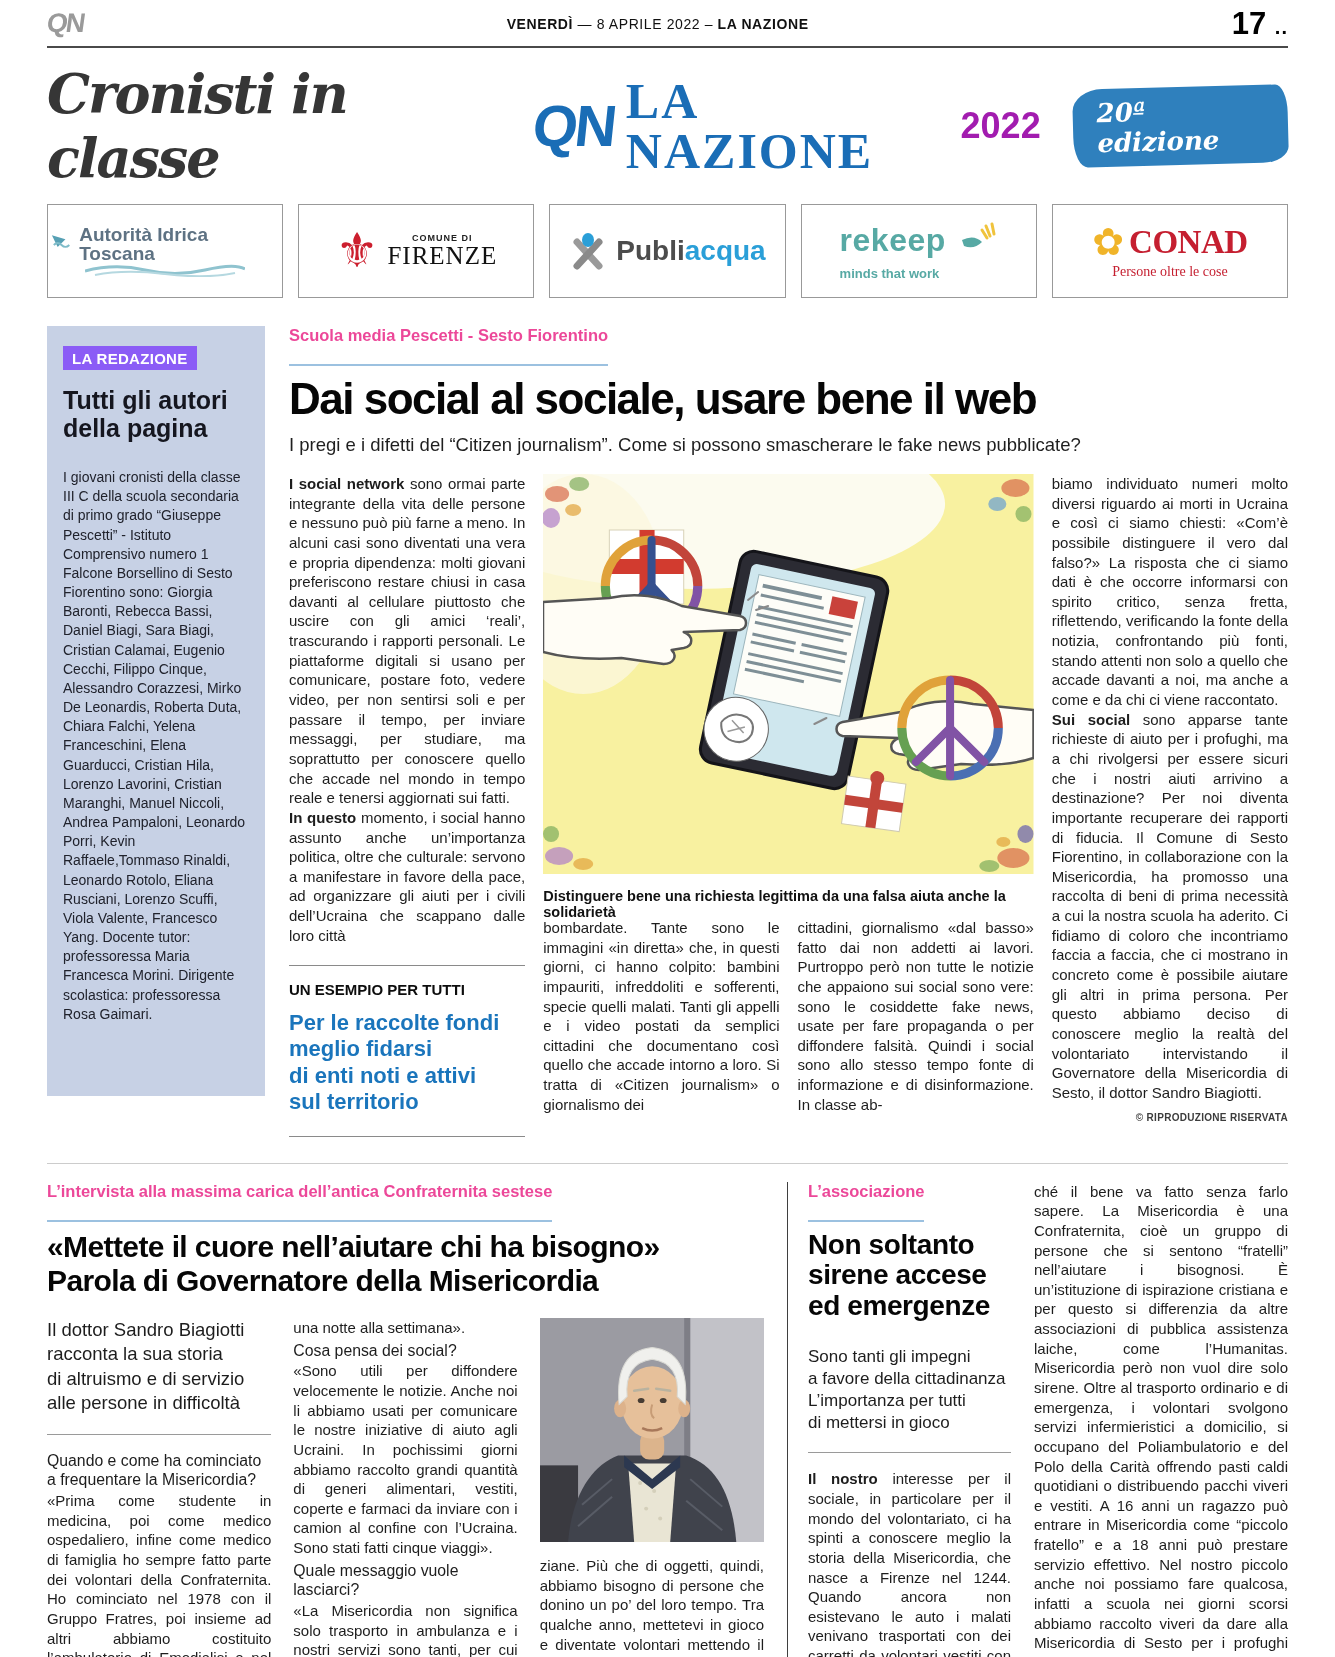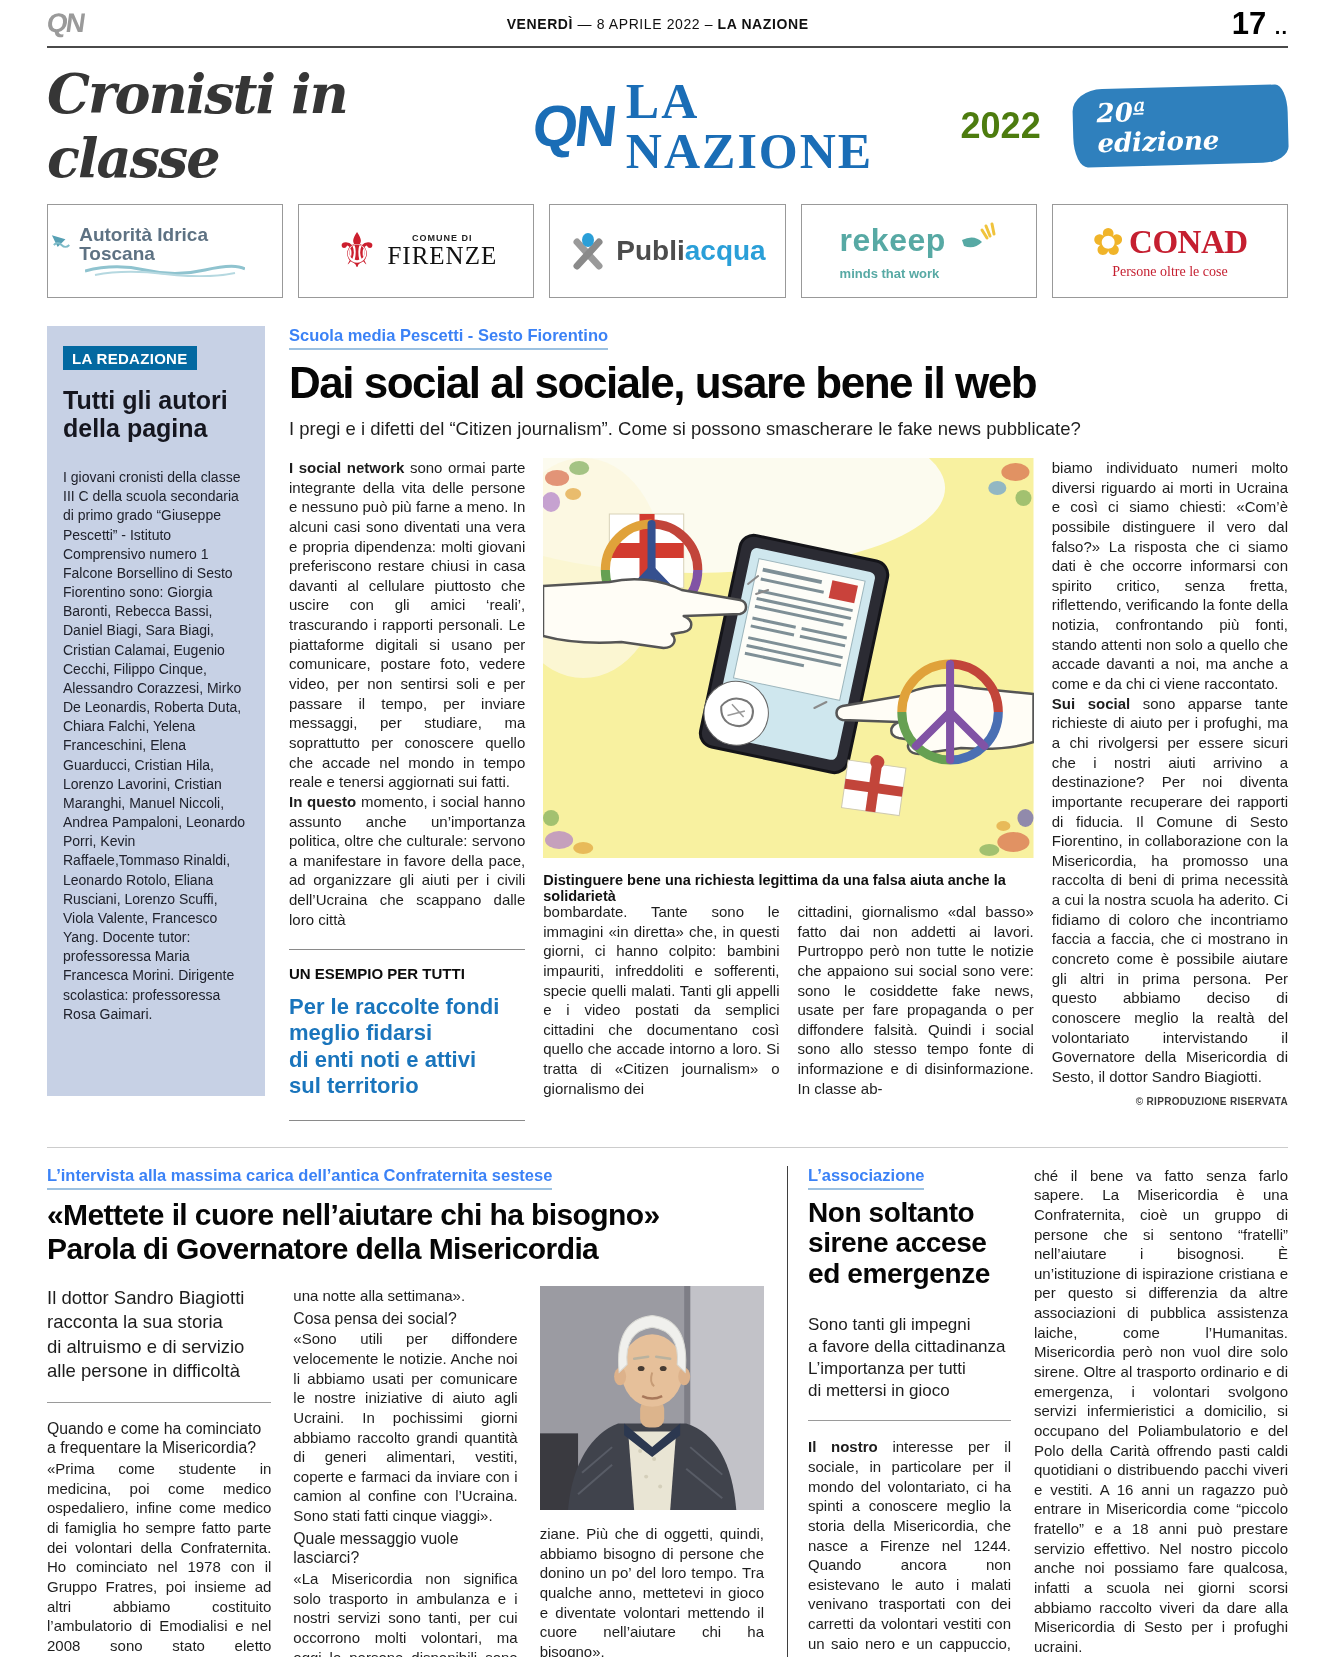--- a/index.html
+++ b/index.html
@@ -16,21 +16,21 @@
   .pagenum{font-size:31px;font-weight:800;color:#000;line-height:1}
   .pagenum .dots{font-size:20px;letter-spacing:1px;font-weight:800}
 
   
   .masthead{display:flex;align-items:center;gap:32px;padding:14px 0 12px}
   .script-title{font-family:"DejaVu Serif",serif;font-style:italic;font-weight:700;
                 font-size:54px;color:#363636;letter-spacing:-2px}
   .brand{display:flex;align-items:center;gap:12px}
   .qn-big{font-size:58px;font-weight:900;color:#1a6db6;letter-spacing:-3px;transform:skewX(-6deg);line-height:1}
   .nazione{font-family:"Liberation Serif",serif;font-weight:900;font-size:50px;color:#1a6db6;letter-spacing:2px;line-height:1}
-  .year{font-size:36px;font-weight:600;color:#4d7c0f}
+  .year{font-size:36px;font-weight:600;color:#a21caf}
   .edition-badge{background:#2f80bd;color:#fff;font-family:"DejaVu Serif",serif;font-style:italic;
                  font-weight:700;font-size:26px;padding:9px 24px;transform:rotate(-1.5deg);
                  border-radius:30px 12px 26px 14px/22px 28px 16px 30px}
 
   
   .sponsors{display:flex;gap:15px;margin:2px 0 28px}
   .sponsor{flex:1;height:94px;border:1px solid #999;background:#fff;
            display:flex;align-items:center;justify-content:center;gap:9px;box-sizing:border-box}
   .sp-col{display:flex;flex-direction:column;align-items:center;line-height:1}
   .aut-label{font-size:19px;font-weight:800;color:#5e7283}
@@ -41,27 +41,27 @@
   .pub-blue{font-size:28px;font-weight:800;color:#2a9fd8}
   .rk-name{font-size:32px;font-weight:600;color:#57a9a4;letter-spacing:.5px}
   .rk-tag{font-size:13px;font-weight:700;color:#57a9a4;margin-top:9px;align-self:flex-start}
   .cn-flower{font-size:38px;color:#f0b429;line-height:1}
   .cn-name{font-family:"Liberation Serif",serif;font-weight:900;font-size:33px;color:#c51f30;letter-spacing:-.5px}
   .cn-tag{font-family:"Liberation Serif",serif;font-size:14px;color:#c51f30;margin-top:4px}
 
   
   .main-grid{display:grid;grid-template-columns:218px 1fr;column-gap:24px}
   .redazione{background:#c7d1e5;padding:20px 16px;height:770px;box-sizing:border-box;align-self:start}
-  .red-badge{display:inline-block;background:#0369a1;color:#fff;font-weight:800;font-size:15px;
+  .red-badge{display:inline-block;background:#8b5cf6;color:#fff;font-weight:800;font-size:15px;
              padding:4px 9px 3px;letter-spacing:.3px}
   .red-title{font-size:25px;font-weight:800;line-height:1.12;margin:16px 0 26px;white-space:pre-line;color:#15161f}
   .red-body{font-size:14px;line-height:1.37;font-weight:500;color:#20222c}
 
-  .kicker{display:inline-block;color:#3b82f6;font-weight:700;font-size:16.5px;
-          border-bottom:2px solid #9cc1e0;padding-bottom:3px}
+  .kicker{display:inline-block;color:#ec4899;font-weight:700;font-size:16.5px;
+          border-bottom:2px solid #9cc1e0;padding-bottom:19px}
   .headline{font-size:44px;font-weight:800;letter-spacing:-1.5px;margin:8px 0 10px;color:#060606;white-space:nowrap}
   .subhead{font-size:18.5px;margin:0 0 18px;color:#1f1f1f}
 
   .body-grid{display:grid;grid-template-columns:repeat(4,1fr);grid-template-rows:400px 44px auto;column-gap:18px}
   .bcol{font-size:15px;line-height:1.31;text-align:justify;color:#1d1d1d}
   .bp{margin:0}
   .lead{font-weight:700}
   .c1{grid-column:1;grid-row:1/4}
   .fig{grid-column:2/4;grid-row:1;margin:0}
   .fig svg{display:block;width:100%;height:400px}

